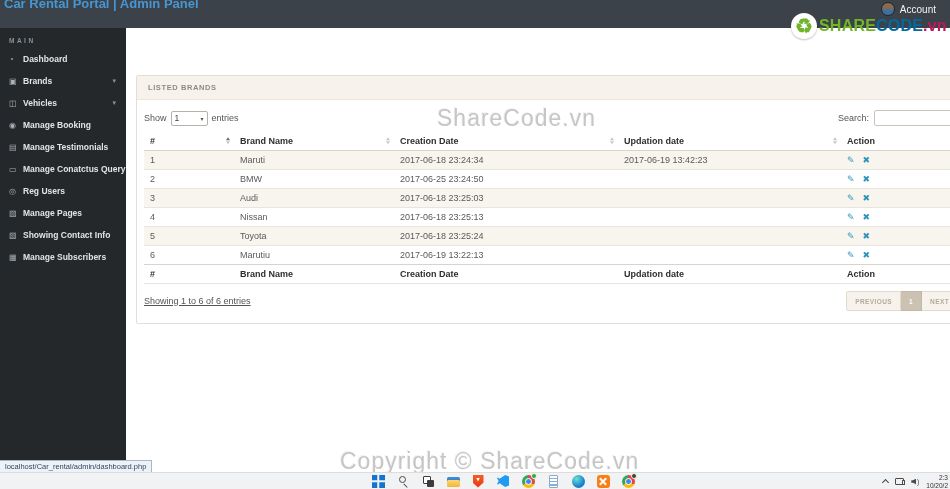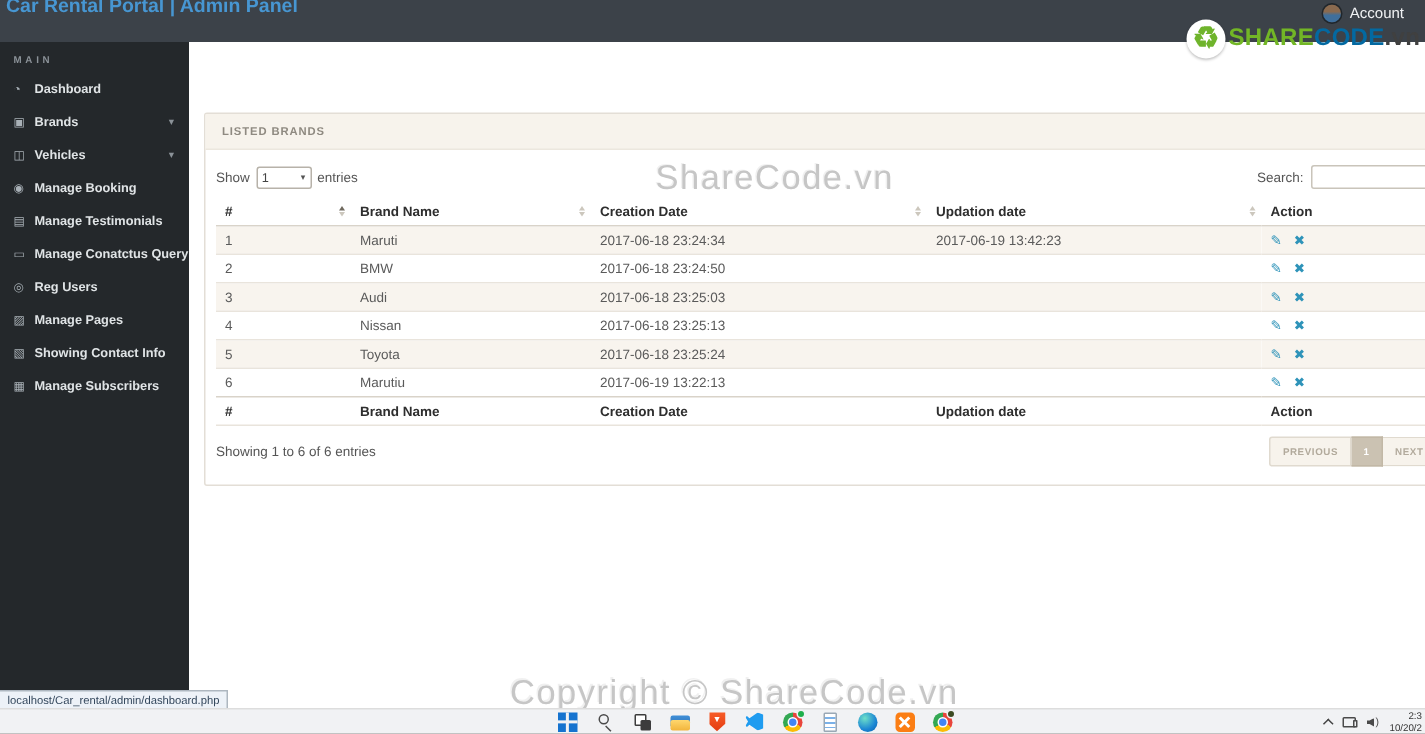--- a/index.html
+++ b/index.html
@@ -13,21 +13,21 @@
   .account{position:absolute;right:14px;top:2px;display:flex;align-items:center;gap:5px;cursor:default;}
   .avatar{width:14px;height:14px;border-radius:50%;background:linear-gradient(#8a6a4f 40%,#3f6f9c 60%);border:1px solid #20262b;}
   .account-label{color:#f0f2f4;font-size:10px;}
 
   
   .sclogo{position:absolute;left:791px;top:13px;display:flex;align-items:center;gap:2px;z-index:40;}
   .sclogo-icon{width:26px;height:26px;border-radius:50%;background:#fff;color:#6fb42c;font-size:20px;line-height:26px;text-align:center;font-weight:700;box-shadow:0 1px 2px rgba(0,0,0,.25);}
   .sclogo-text{font-size:16px;font-weight:800;letter-spacing:.2px;white-space:nowrap;}
   .sclogo-share{color:#72b626;}
   .sclogo-code{color:#0369a1;}
-  .sclogo-vn{color:#404040;}
+  .sclogo-vn{color:#be185d;}
 
   
   .sidebar{position:absolute;left:0;top:28px;width:126px;height:444px;background:#24282b;}
   .sb-section{padding:9px 0 4px 9px;font-size:6.5px;font-weight:700;letter-spacing:2.5px;color:#8b9298;}
   .sb-item{position:relative;display:flex;align-items:center;height:22px;padding-left:9px;cursor:pointer;}
   .sb-glyph{width:14px;font-size:8px;color:#a9b1b7;flex:none;}
   .sb-label{font-size:8.5px;font-weight:600;color:#e0e4e6;white-space:nowrap;}
   .sb-chev{position:absolute;right:10px;font-size:7px;color:#8b9298;}
 
   
@@ -60,21 +60,21 @@
 
   .sort{position:absolute;right:4px;top:50%;transform:translateY(-50%);}
   .sort i{display:block;width:0;height:0;border-left:2.5px solid transparent;border-right:2.5px solid transparent;}
   .sort .up{border-bottom:3.5px solid #ccc7bd;margin-bottom:1.5px;}
   .sort .dn{border-top:3.5px solid #ccc7bd;}
   .sort-asc .up{border-bottom-color:#6f695e;}
 
   .act{color:#2e93b9;font-size:9px;margin-right:8px;cursor:pointer;}
 
   .dt-footer{display:flex;justify-content:space-between;align-items:flex-start;margin-top:7px;}
-  .dt-info{font-size:9px;color:#555;padding-top:5px;}
+  .dt-info{font-size:9px;color:#555;padding-top:5px;text-decoration:underline;}
   .paginate{display:flex;}
   .pg-btn{height:20px;line-height:20px;padding:0 8px;font-size:6.5px;font-weight:700;letter-spacing:.4px;text-transform:uppercase;color:#b2aa9c;background:#f7f3ec;border:1px solid #e0dacf;border-left-width:0;cursor:pointer;}
   .pg-btn:first-child{border-left-width:1px;border-radius:2px 0 0 2px;}
   .pg-btn:last-child{border-radius:0 2px 2px 0;}
   .pg-btn.active{background:#cbc2b2;color:#fff;border-color:#c2b8a6;}
 
   
   .wm{position:absolute;color:#c6c6c6;text-shadow:1px 1px 0 #fff,-1px -1px 0 rgba(0,0,0,0.06);letter-spacing:1px;z-index:30;pointer-events:none;white-space:nowrap;}
   .wm-center{left:437px;top:105px;font-size:23px;}
   .wm-bottom{left:340px;top:448px;font-size:23px;}
@@ -229,21 +229,21 @@
               <tr>
                 <td>1</td>
                 <td>Maruti</td>
                 <td>2017-06-18 23:24:34</td>
                 <td>2017-06-19 13:42:23</td>
                 <td><span class="act">✎</span><span class="act">✖</span></td>
               </tr>
               <tr>
                 <td>2</td>
                 <td>BMW</td>
-                <td>2017-06-18 23:24:50</td>
+                <td>2017-06-25 23:24:50</td>
                 <td></td>
                 <td><span class="act">✎</span><span class="act">✖</span></td>
               </tr>
               <tr>
                 <td>3</td>
                 <td>Audi</td>
                 <td>2017-06-18 23:25:03</td>
                 <td></td>
                 <td><span class="act">✎</span><span class="act">✖</span></td>
               </tr>

